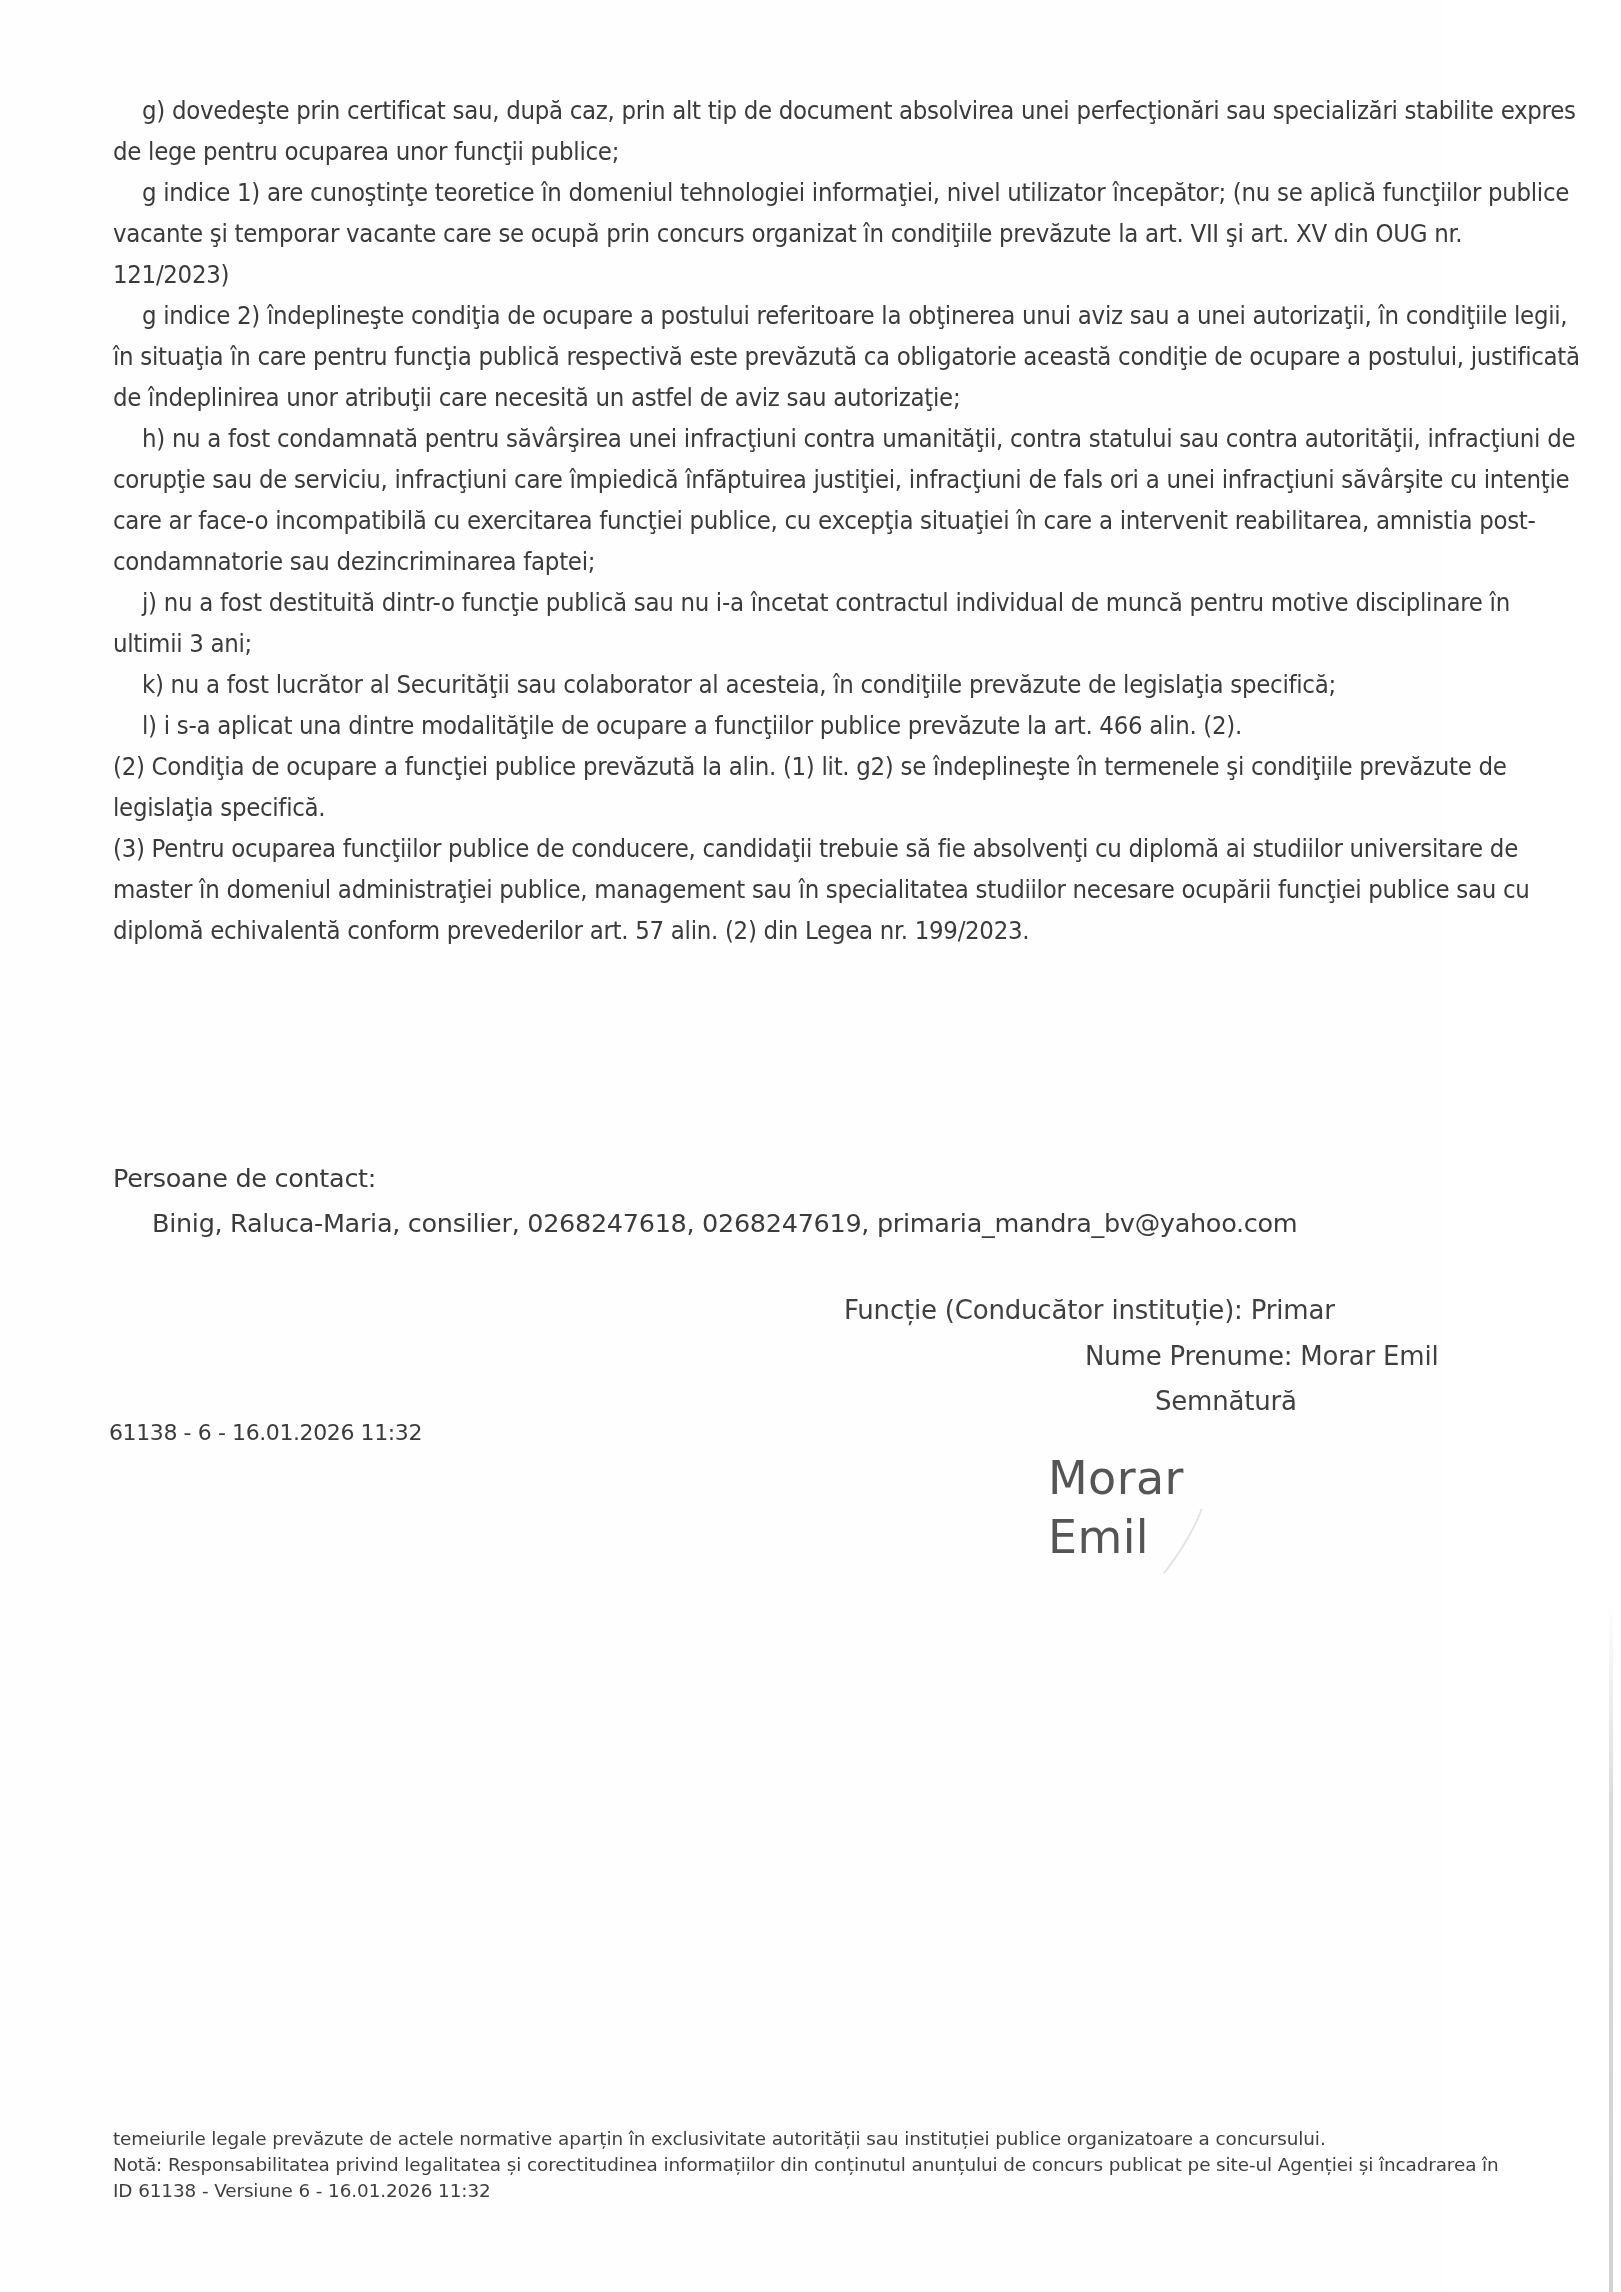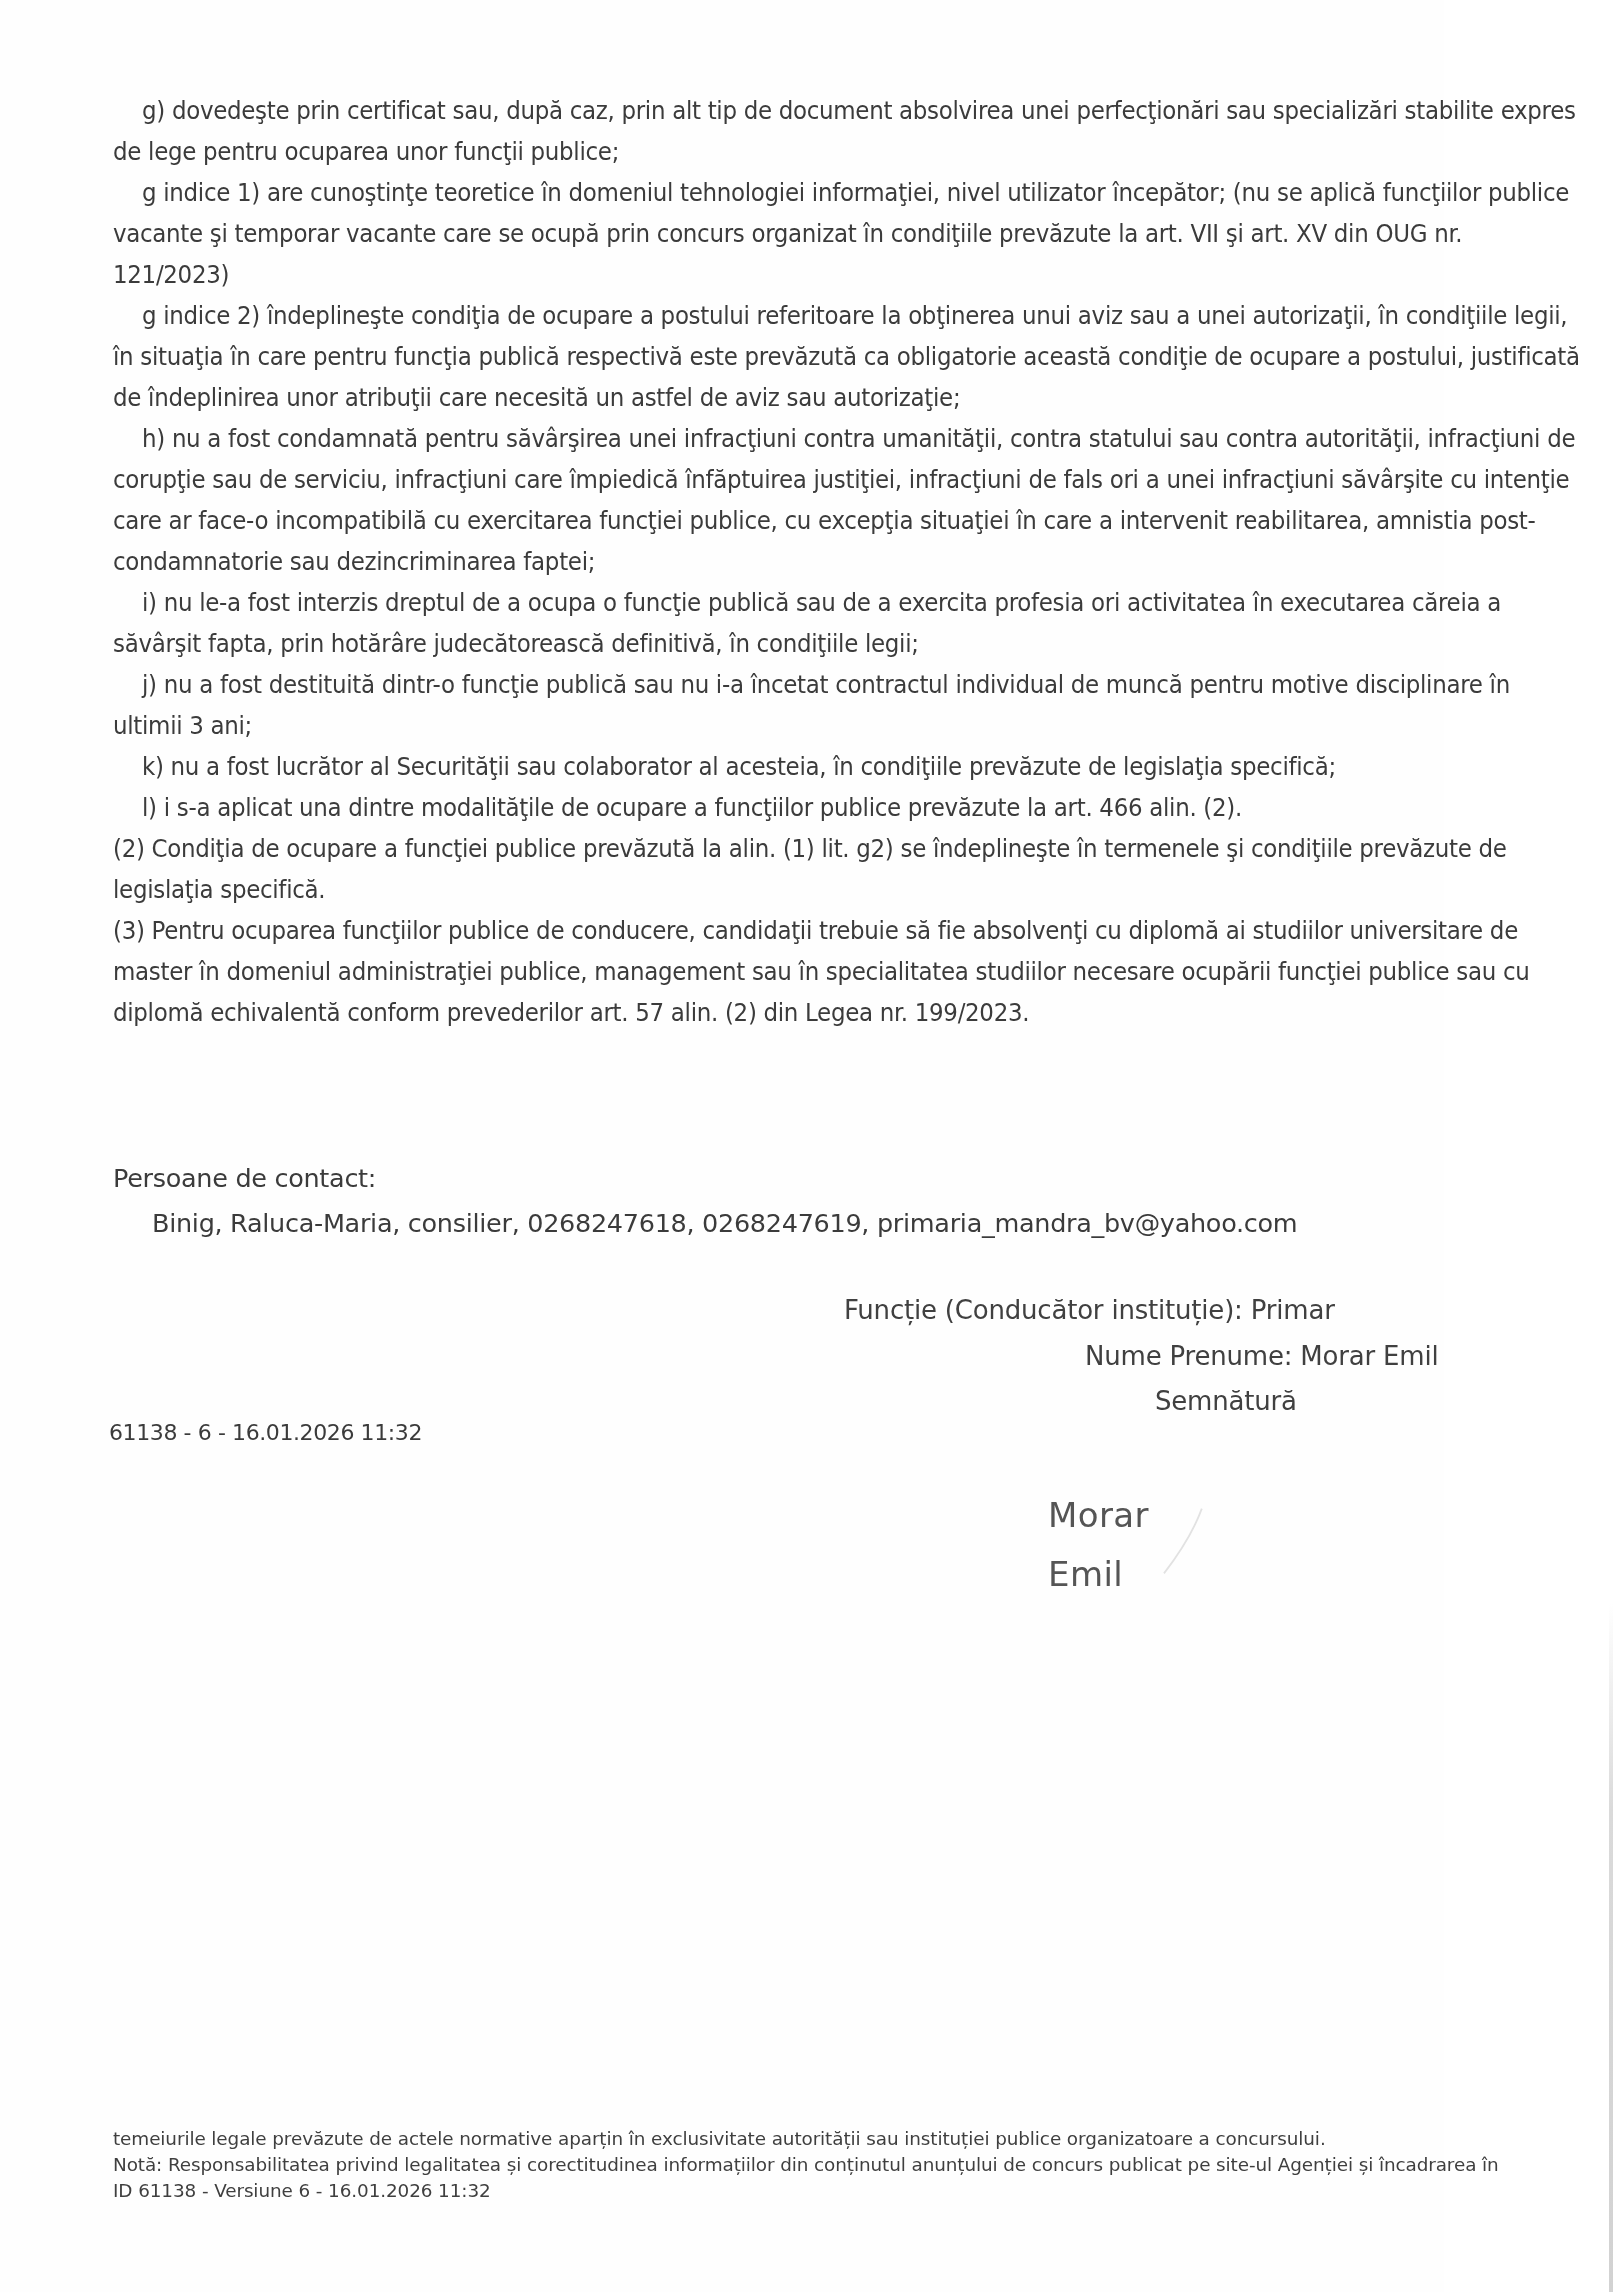--- a/index.html
+++ b/index.html
@@ -17,38 +17,37 @@
     .para { margin: 0; padding: 0; }
     .para.indent { text-indent: 29px; }
     .contact-block { position: absolute; left: 113px; top: 1156px; font-size: 25.5px; line-height: 45px; letter-spacing: -0.3px; }
     .contact-label { display: block; }
     .contact-person { display: block; padding-left: 39px; }
     .sign-block { position: absolute; top: 1287px; left: 0; width: 1621px; font-size: 26px; line-height: 46px; letter-spacing: -0.2px; color: #404040; }
     .sign-function { position: absolute; left: 844px; top: 0; white-space: nowrap; }
     .sign-name { position: absolute; left: 1085px; top: 46px; white-space: nowrap; }
     .sign-label { position: absolute; left: 1155px; top: 91px; white-space: nowrap; }
     .doc-stamp { position: absolute; left: 109px; top: 1420px; font-size: 22px; letter-spacing: -0.4px; color: #3b3b3b; white-space: nowrap; }
-    .signature { position: absolute; left: 1048px; top: 1486px; font-size: 34px; line-height: 59px; color: #555555; letter-spacing: 0.4px; }
+    .signature { position: absolute; left: 1048px; top: 1449px; font-size: 46px; line-height: 59px; color: #555555; letter-spacing: 0.4px; }
     .signature span { display: block; }
     .sig-stroke { position: absolute; left: 1155px; top: 1505px; width: 54px; height: 72px; }
     .footer-note { position: absolute; left: 113px; top: 2126px; width: 1451px; font-size: 18.4px; line-height: 26px; letter-spacing: -0.1px; color: #3f3f3f; }
     .footer-note span { display: block; white-space: nowrap; }
     .scan-edge { position: absolute; left: 1609px; top: 1603px; width: 3.6px; height: 690px; background: linear-gradient(to bottom, rgba(210,210,210,0) 0%, #dadada 30%, #d2d2d2 100%); }
   </style>
 </head>
 <body>
 
 <div class="page">
 
   <div class="body-text">
     <p class="para indent">g) dovedeşte prin certificat sau, după caz, prin alt tip de document absolvirea unei perfecţionări sau specializări stabilite expres de lege pentru ocuparea unor funcţii publice;</p>
     <p class="para indent">g indice 1) are cunoştinţe teoretice în domeniul tehnologiei informaţiei, nivel utilizator începător; (nu se aplică funcţiilor publice vacante şi temporar vacante care se ocupă prin concurs organizat în condiţiile prevăzute la art. VII şi art. XV din OUG nr. 121/2023)</p>
     <p class="para indent">g indice 2) îndeplineşte condiţia de ocupare a postului referitoare la obţinerea unui aviz sau a unei autorizaţii, în condiţiile legii, în situaţia în care pentru funcţia publică respectivă este prevăzută ca obligatorie această condiţie de ocupare a postului, justificată de îndeplinirea unor atribuţii care necesită un astfel de aviz sau autorizaţie;</p>
     <p class="para indent">h) nu a fost condamnată pentru săvârşirea unei infracţiuni contra umanităţii, contra statului sau contra autorităţii, infracţiuni de corupţie sau de serviciu, infracţiuni care împiedică înfăptuirea justiţiei, infracţiuni de fals ori a unei infracţiuni săvârşite cu intenţie care ar face-o incompatibilă cu exercitarea funcţiei publice, cu excepţia situaţiei în care a intervenit reabilitarea, amnistia post-condamnatorie sau dezincriminarea faptei;</p>
-    <p class="para indent">i) nu le-a fost interzis dreptul de a ocupa o funcţie publică sau de a exercita profesia ori activitatea în executarea căreia a săvârşit fapta, prin hotărâre judecătorească definitivă, în condiţiile legii;</p>
     <p class="para indent">j) nu a fost destituită dintr-o funcţie publică sau nu i-a încetat contractul individual de muncă pentru motive disciplinare în ultimii 3 ani;</p>
     <p class="para indent">k) nu a fost lucrător al Securităţii sau colaborator al acesteia, în condiţiile prevăzute de legislaţia specifică;</p>
     <p class="para indent">l) i s-a aplicat una dintre modalităţile de ocupare a funcţiilor publice prevăzute la art. 466 alin. (2).</p>
     <p class="para">(2) Condiţia de ocupare a funcţiei publice prevăzută la alin. (1) lit. g2) se îndeplineşte în termenele şi condiţiile prevăzute de legislaţia specifică.</p>
     <p class="para">(3) Pentru ocuparea funcţiilor publice de conducere, candidaţii trebuie să fie absolvenţi cu diplomă ai studiilor universitare de master în domeniul administraţiei publice, management sau în specialitatea studiilor necesare ocupării funcţiei publice sau cu diplomă echivalentă conform prevederilor art. 57 alin. (2) din Legea nr. 199/2023.</p>
   </div>
 
   <div class="contact-block">
     <span class="contact-label">Persoane de contact:</span>
     <span class="contact-person">Binig, Raluca-Maria, consilier, 0268247618, 0268247619, primaria_mandra_bv@yahoo.com</span>

